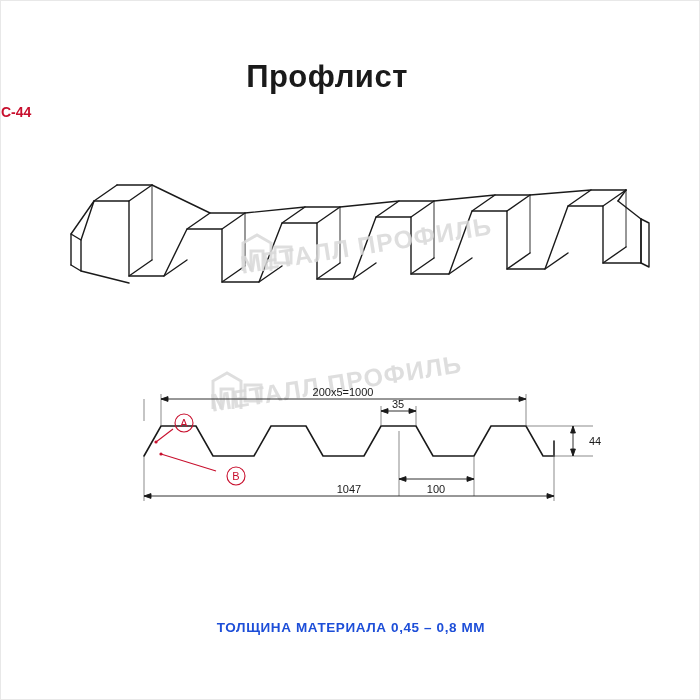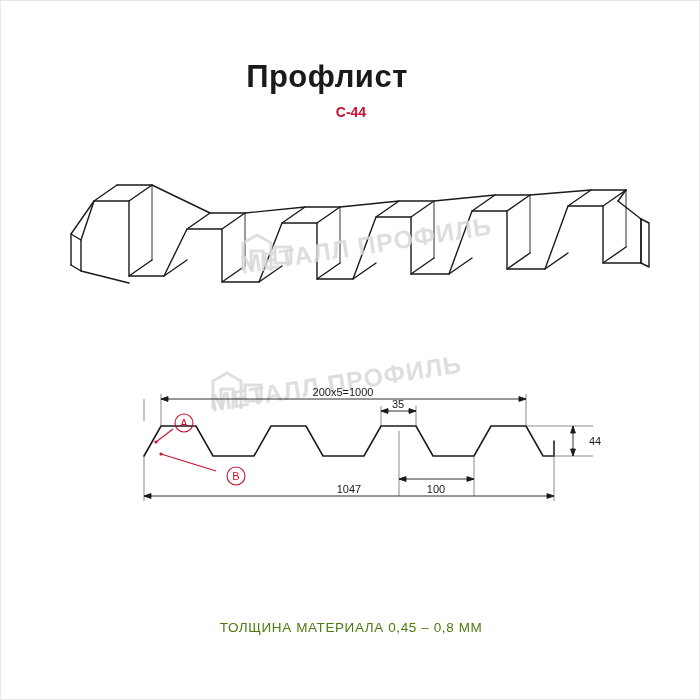--- a/index.html
+++ b/index.html
@@ -32,34 +32,34 @@
     font-size: 31px;
     font-weight: bold;
     color: #1a1a1a;
     letter-spacing: 0.5px;
   }
   .subtitle {
     position: absolute;
     top: 103px;
     left: 0;
     width: 700px;
-    text-align: center;
+    text-align: left;
     font-size: 14px;
     font-weight: bold;
     color: #c8102e;
   }
   .footer {
     position: absolute;
     top: 619px;
     left: 0;
     width: 700px;
     text-align: center;
     font-size: 13.5px;
-    font-weight: normal;
-    color: #4d7c0f;
+    font-weight: bold;
+    color: #1d4ed8;
     letter-spacing: 0.6px;
   }
   .wm {
     position: absolute;
     pointer-events: none;
     color: #d9d9d9;
     font-weight: bold;
     font-size: 25px;
     letter-spacing: 1px;
     white-space: nowrap;

